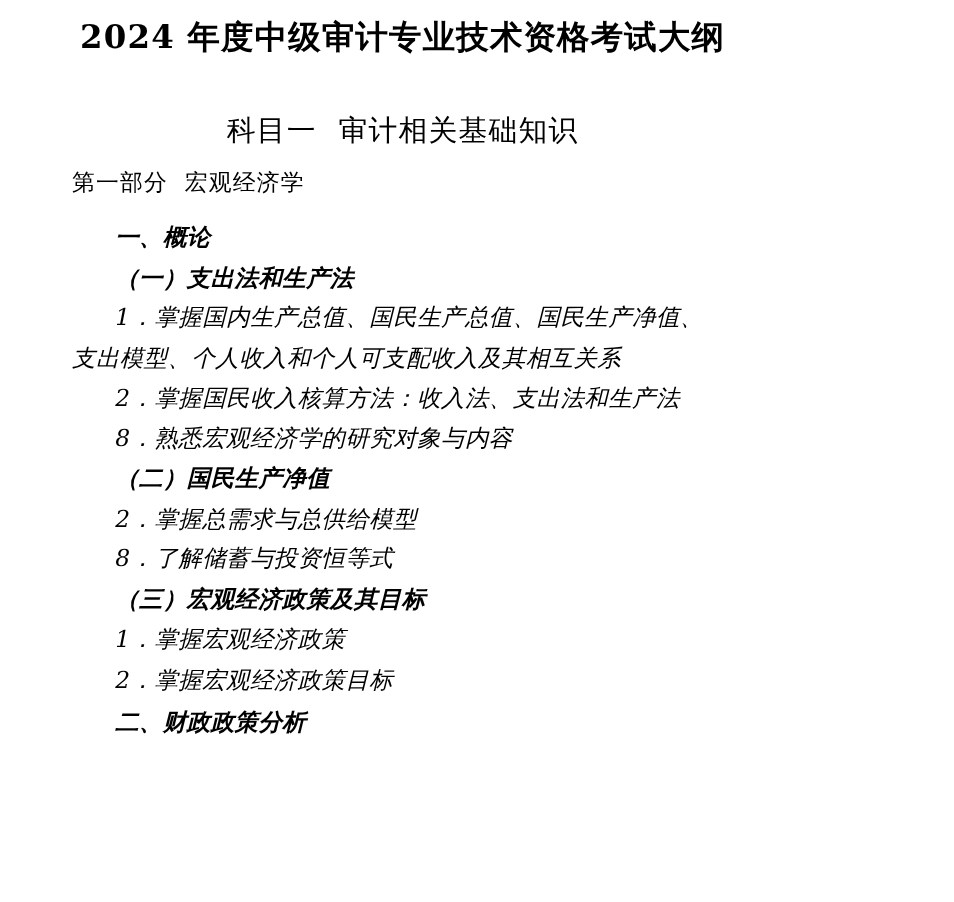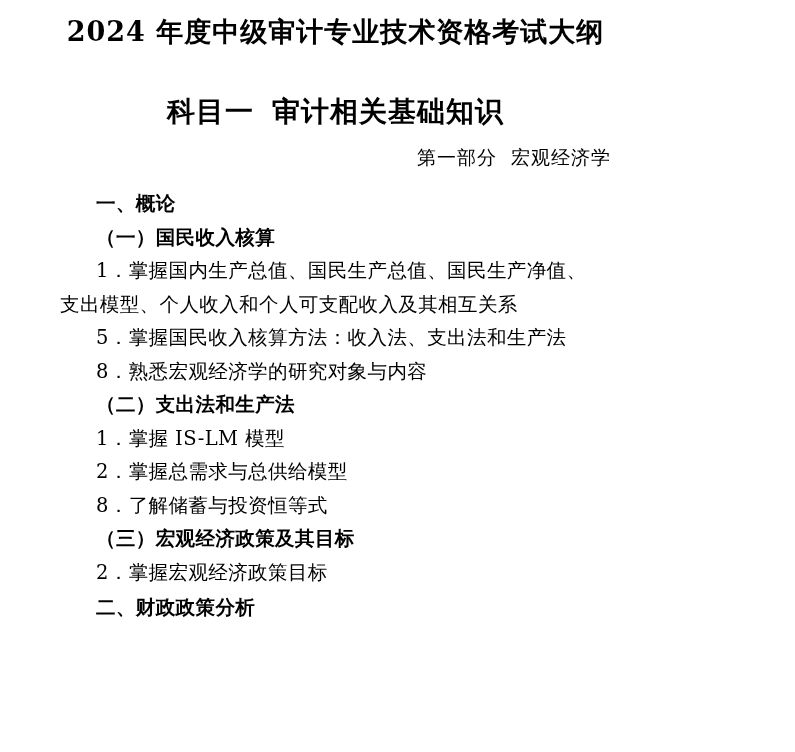--- a/index.html
+++ b/index.html
@@ -26,42 +26,43 @@
     padding-top: 14px;
     text-align: center;
     font-size: 27px;
     font-weight: bold;
     letter-spacing: 1px;
     line-height: 1.3;
     font-family: "DejaVu Serif", "Liberation Serif", serif;
   }
   .subject-heading {
     text-align: center;
-    font-size: 28px;
-    font-weight: bold;
+    font-size: 24px;
+    font-weight: normal;
     margin-top: 44px;
     letter-spacing: 1px;
   }
   .subject-heading .gap {
     display: inline-block;
     width: 18px;
   }
   .part-heading {
-    text-align: right;
+    text-align: left;
     font-size: 19px;
     margin-top: 14px;
     letter-spacing: 1px;
     font-weight: normal;
   }
   .part-heading .gap {
     display: inline-block;
     width: 14px;
   }
   .body-block {
     margin-top: 16px;
+    font-style: italic;
   }
   .line {
     font-size: 19.5px;
     line-height: 1.72;
     letter-spacing: 0.4px;
     white-space: pre-wrap;
   }
   .line.chapter {
     font-weight: bold;
     text-indent: 36px;
@@ -88,27 +89,27 @@
   <div class="subject-heading">
     <span>科目一</span><span class="gap"></span><span>审计相关基础知识</span>
   </div>
 
   <div class="part-heading">
     <span>第一部分</span><span class="gap"></span><span>宏观经济学</span>
   </div>
 
   <div class="body-block" id="outline-body">
       <div class="line chapter">一、概论</div>
-      <div class="line section">（一）国民收入核算</div>
+      <div class="line section">（一）支出法和生产法</div>
       <div class="line item">1．掌握国内生产总值、国民生产总值、国民生产净值、</div>
       <div class="line cont">支出模型、个人收入和个人可支配收入及其相互关系</div>
-      <div class="line item">5．掌握国民收入核算方法：收入法、支出法和生产法</div>
+      <div class="line item">2．掌握国民收入核算方法：收入法、支出法和生产法</div>
       <div class="line item">8．熟悉宏观经济学的研究对象与内容</div>
-      <div class="line section">（二）支出法和生产法</div>
-      <div class="line item">1．掌握 IS-LM 模型</div>
+      <div class="line section">（二）国民生产净值</div>
       <div class="line item">2．掌握总需求与总供给模型</div>
       <div class="line item">8．了解储蓄与投资恒等式</div>
       <div class="line section">（三）宏观经济政策及其目标</div>
+      <div class="line item">1．掌握宏观经济政策</div>
       <div class="line item">2．掌握宏观经济政策目标</div>
       <div class="line chapter">二、财政政策分析</div>
     </div>
 
 </div>
 
 </body></html>

